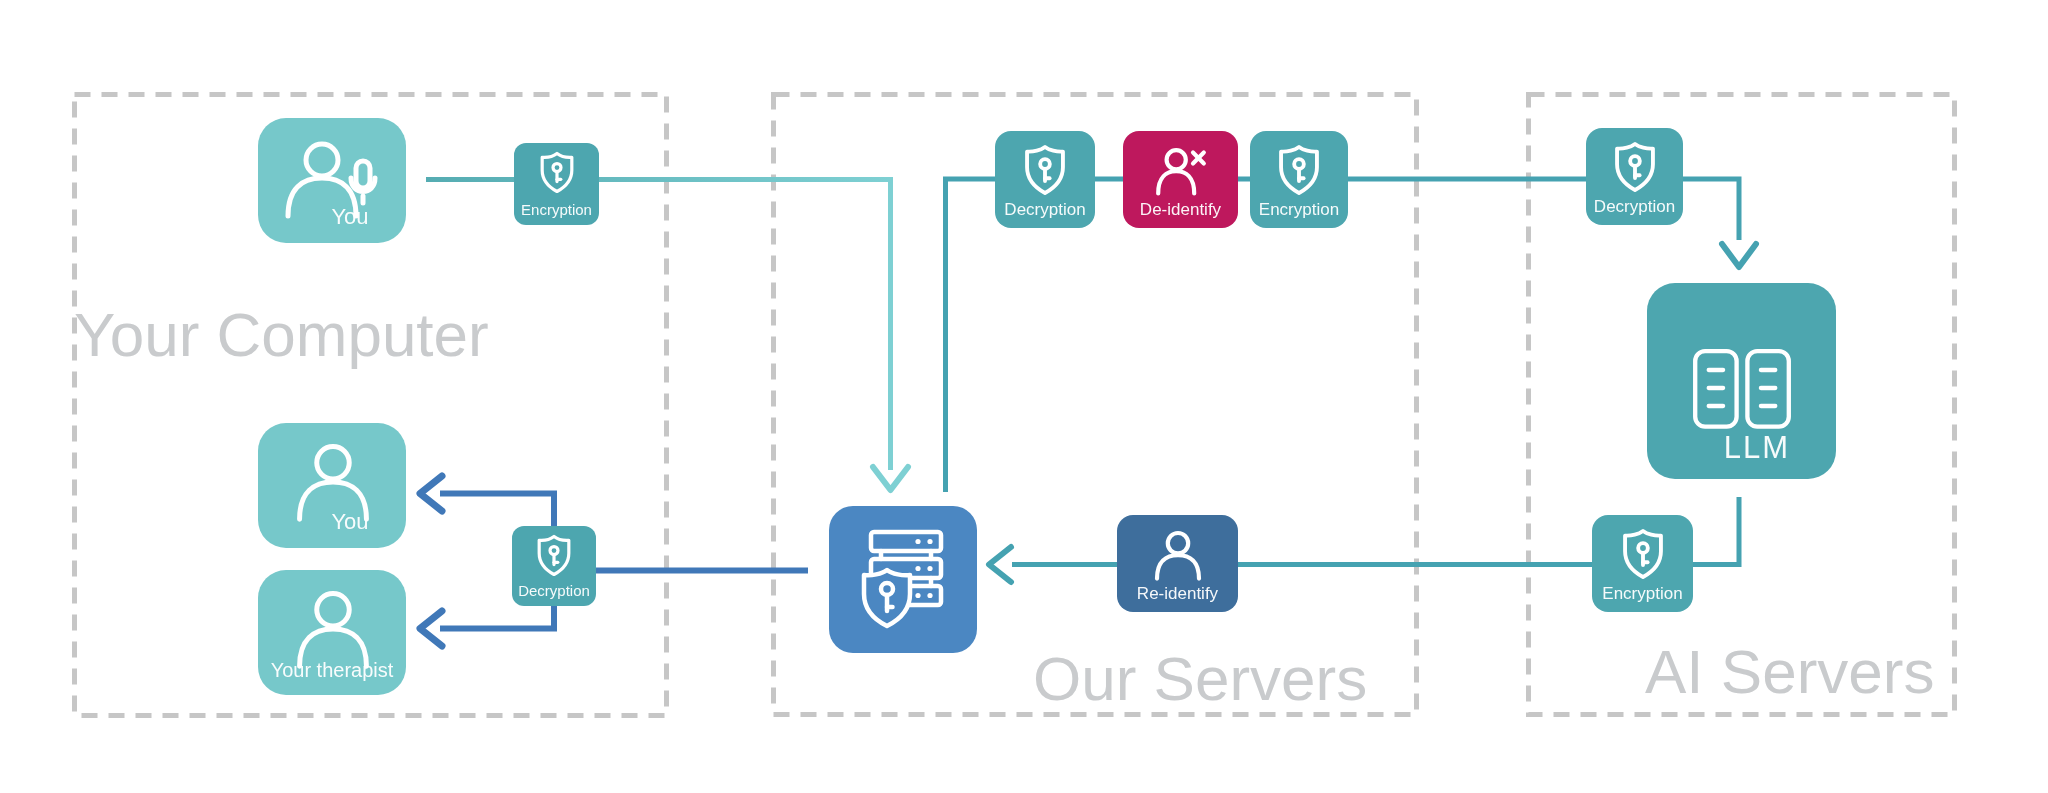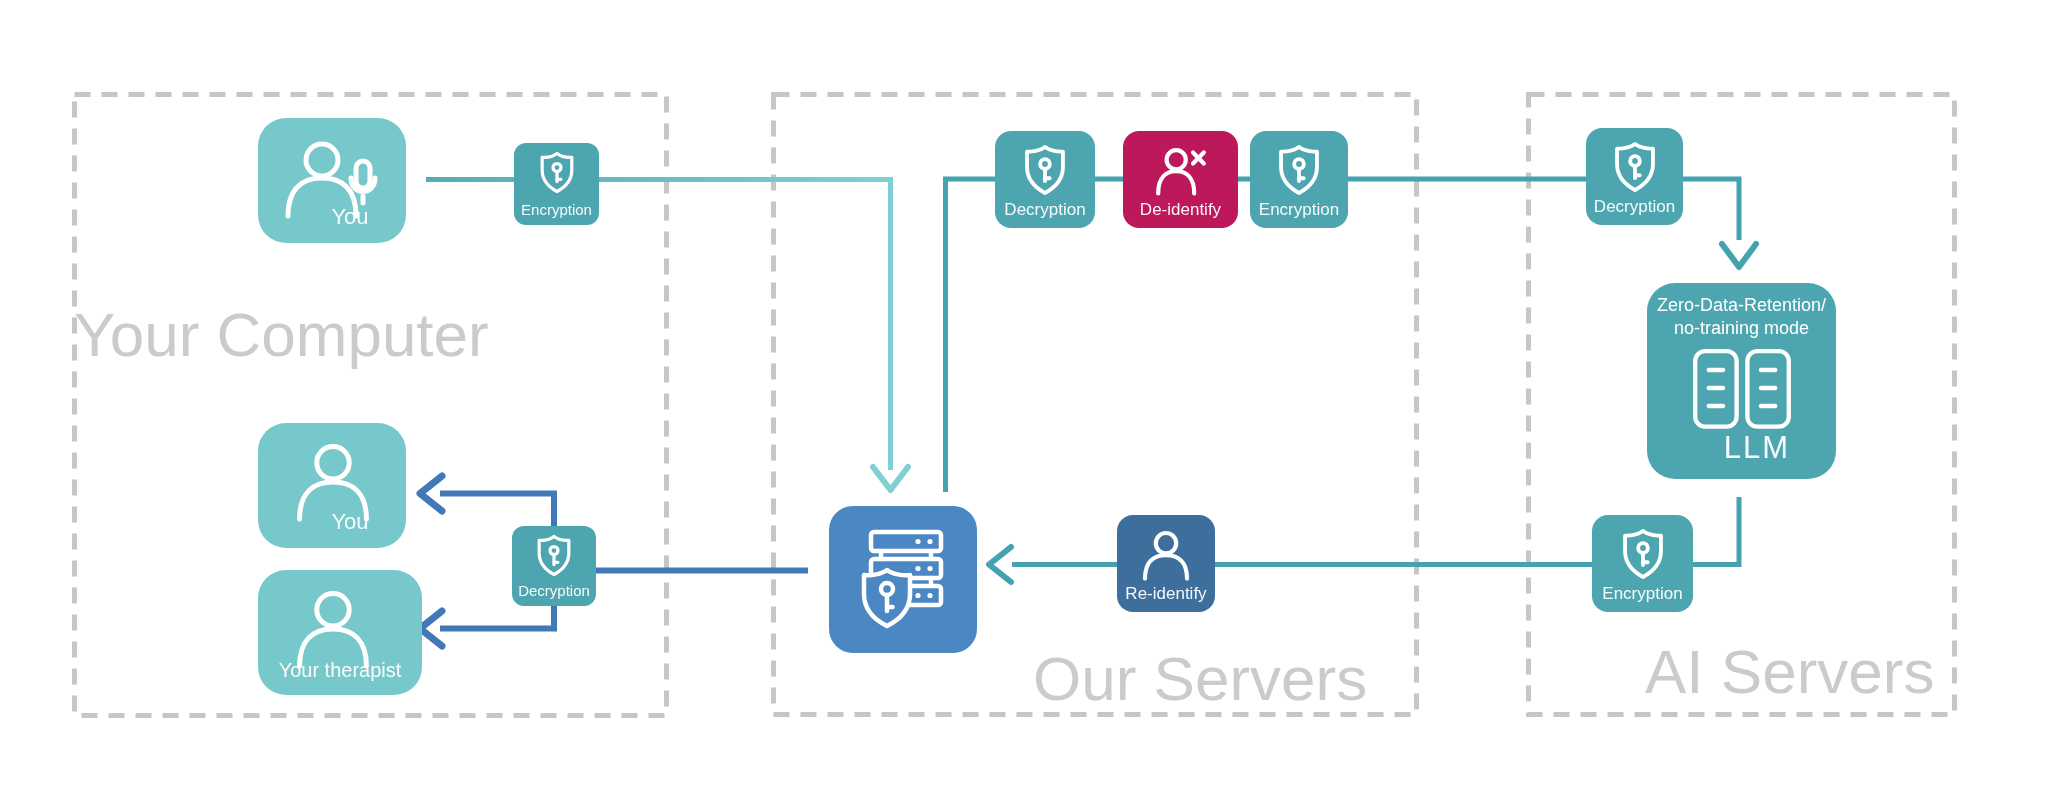--- a/index.html
+++ b/index.html
@@ -19,38 +19,38 @@
   .node{position:absolute;color:#ffffff;}
   .node .node-label{
     position:absolute;left:0;right:0;text-align:center;color:rgba(255,255,255,.95);
     white-space:nowrap;
   }
   .node .icon{position:absolute;stroke:#fff;fill:none;stroke-linecap:round;stroke-linejoin:round;}
 
   
   .n-you-top{left:258px;top:118px;width:148px;height:125px;background:#76c8ca;border-radius:28px;}
   .n-you-bottom{left:258px;top:423px;width:148px;height:125px;background:#76c8ca;border-radius:28px;}
-  .n-therapist{left:258px;top:570px;width:164px;height:125px;background:#76c8ca;border-radius:28px;text-decoration:underline;}
+  .n-therapist{left:258px;top:570px;width:148px;height:125px;background:#76c8ca;border-radius:28px;text-decoration:underline;}
   .n-you-top .node-label,.n-you-bottom .node-label{bottom:13px;font-size:22px;padding-left:36px;}
   .n-therapist .node-label{bottom:13px;font-size:20px;}
 
   .icon-person-mic{left:10px;top:14px;width:130px;height:88px;stroke-width:5px;}
   .icon-person-lg{left:27px;top:14px;width:96px;height:86px;stroke-width:5.2px;}
 
   
   .n-enc-local{left:514px;top:143px;width:85px;height:82px;background:#4da6af;border-radius:12px;}
   .n-dec-local{left:512px;top:526px;width:84px;height:80px;background:#4da6af;border-radius:12px;}
   .n-enc-local .node-label,.n-dec-local .node-label{bottom:7px;font-size:15px;}
   .n-enc-local .icon-shield,.n-dec-local .icon-shield{left:50%;margin-left:-19px;top:8px;width:38px;height:43px;}
 
   
   .n-dec-mid{left:995px;top:131px;width:100px;height:97px;background:#4da6af;border-radius:16px;}
   .n-deid{left:1123px;top:131px;width:115px;height:97px;background:#be185d;border-radius:16px;}
   .n-enc-mid{left:1250px;top:131px;width:98px;height:97px;background:#4da6af;border-radius:16px;}
-  .n-reid{left:1117px;top:515px;width:98px;height:97px;background:#3e6e9c;border-radius:16px;}
+  .n-reid{left:1117px;top:515px;width:121px;height:97px;background:#3e6e9c;border-radius:16px;}
   .n-dec-ai{left:1586px;top:128px;width:97px;height:97px;background:#4da6af;border-radius:16px;}
   .n-enc-ai{left:1592px;top:515px;width:101px;height:97px;background:#4da6af;border-radius:16px;}
   .n-dec-mid .node-label,.n-deid .node-label,.n-enc-mid .node-label,
   .n-reid .node-label,.n-dec-ai .node-label,.n-enc-ai .node-label{bottom:8px;font-size:17px;}
   .n-dec-mid .icon-shield,.n-enc-mid .icon-shield,.n-dec-ai .icon-shield,.n-enc-ai .icon-shield{
     left:50%;margin-left:-23px;top:13px;width:46px;height:52px;}
   .icon-shield{stroke-width:8.4px;}
   .icon-person-sm{left:50%;margin-left:-30px;top:10px;width:60px;height:58px;stroke-width:7px;}
 
   
@@ -239,24 +239,20 @@
   </div>
 
   <div class="node n-dec-ai">
     <svg class="icon icon-shield">
         <use href="#sym-shield-key"></use>
       </svg>
     <div class="node-label">Decryption</div>
   </div>
 
   <div class="node n-llm">
-    <div class="llm-title">
-      <div>Zero-Data-Retention/</div>
-      <div>no-training mode</div>
-    </div>
     <svg class="icon icon-towers">
         <use href="#sym-llm-towers"></use>
       </svg>
     <div class="node-label">LLM</div>
   </div>
 
   <div class="node n-enc-ai">
     <svg class="icon icon-shield">
         <use href="#sym-shield-key"></use>
       </svg>

